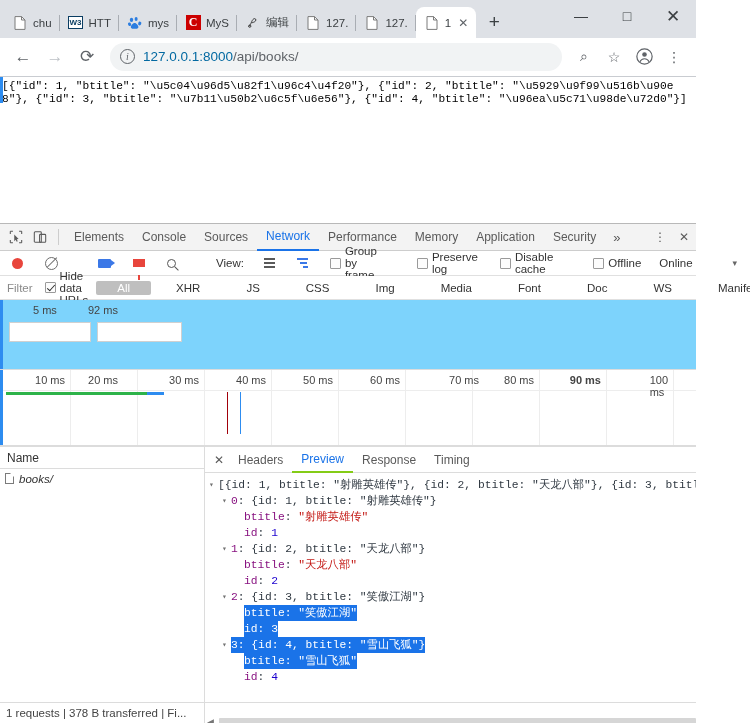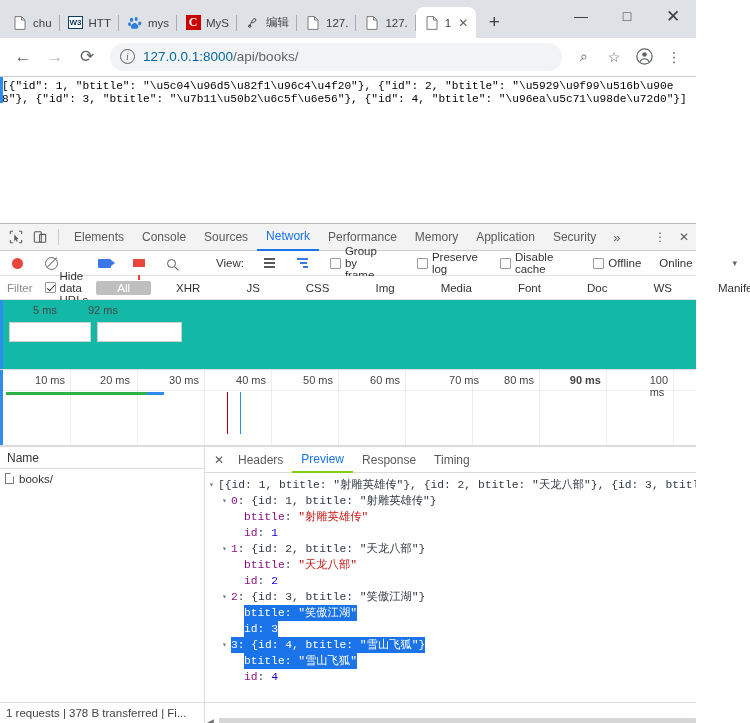--- a/index.html
+++ b/index.html
@@ -118,21 +118,21 @@
     height:24px; display:flex; align-items:center; border-bottom:1px solid #e0e0e0;
     font-size:11.5px; color:#333; flex:0 0 24px; background:#fff;
   }
   .filter-input { width:168px; padding-left:7px; color:#8a8a8a; font-size:11.5px; }
   .fb-sep { width:1px; height:16px; background:#dcdcdc; margin:0 6px; }
   .ftype { padding:1px 21px; border-radius:2px; color:#333; }
   .ftype.sel { background:#bfbfbf; color:#fff; }
   .fb-chk { display:flex; align-items:center; }
 
   
-  .dt-overview { flex:0 0 70px; border-bottom:1px solid #dcdcdc; position:relative; background:#14b8a6; display:flex;text-decoration:underline; }
+  .dt-overview { flex:0 0 70px; border-bottom:1px solid #dcdcdc; position:relative; background:#7dd3fc; display:flex;text-decoration:underline; }
   .ov-left { width:3px; background:#2d8cf0; }
   .ov-body { flex:1; position:relative; }
   .ov-lbl { position:absolute; font-size:11px; color:#444; top:4px; }
   .ov-box { position:absolute; top:22px; height:20px; border:1px solid #d0d0d0; background:#fff; }
 
   
   .dt-ruler { flex:0 0 76px; position:relative; border-bottom:1px solid #dcdcdc; background:#fff; display:flex; }
   .rl-left { width:3px; background:#2d8cf0; }
   .rl-body { flex:1; position:relative; overflow:hidden; }
   .rl-tick { position:absolute; top:0; bottom:0; width:1px; background:#ededed; }
@@ -140,21 +140,21 @@
   .rl-bar { position:absolute; top:22px; height:2.5px; }
   .rl-marker { position:absolute; top:22px; width:1px; height:42px; }
   .rl-hdrline { position:absolute; left:0; right:0; top:20px; height:1px; background:#ededed; }
 
   
   .dt-bottom { flex:1; display:flex; min-height:0; border-top:1px solid #dcdcdc; }
   .reqlist { width:205px; border-right:1px solid #dcdcdc; display:flex; flex-direction:column; min-width:0; }
   .rl-head { height:22px; border-bottom:1px solid #dcdcdc; display:flex; align-items:center;
              padding-left:7px; font-size:12px; color:#333; background:#fff; flex:0 0 22px;}
   .rl-rows { flex:1; overflow:hidden; }
-  .rl-row { height:19px; display:flex; align-items:center; gap:5px; padding-left:5px; font-size:11.5px; color:#333; }
+  .rl-row { height:19px; display:flex; align-items:center; gap:5px; padding-left:5px; font-size:11.5px; color:#333;font-style:italic; }
   .doc-ic { width:9px; height:11px; border:1px solid #7b7b7b; background:#fff; position:relative; flex:0 0 9px;}
   .doc-ic::after{ content:""; position:absolute; right:-1px; top:-1px; border-left:4px solid transparent; border-top:4px solid #fff;}
   .detail { flex:1; display:flex; flex-direction:column; min-width:0; }
   .dt-detailtabs { height:26px; display:flex; align-items:center; border-bottom:1px solid #dcdcdc;
                    font-size:12px; color:#5a5a5a; padding-left:4px; flex:0 0 26px; background:#fff;}
   .dt-detailtabs .dtab { padding:0 9px; height:25px; display:flex; align-items:center; }
   .dt-detailtabs .dtab.active { color:#1a73e8; border-bottom:2px solid #84cc16; height:26px; }
   .dclose { width:20px; height:20px; display:flex; align-items:center; justify-content:center; color:#5a5a5a; font-size:12px; }
   .preview { flex:1; overflow:hidden; padding:4px 0 0 4px;
              font-family:"Liberation Mono", monospace; font-size:11.3px; line-height:16px; color:#303942; }
@@ -408,21 +408,21 @@
     </div>
 
     <div class="dt-ruler">
       <div class="rl-left"></div>
       <div class="rl-body">
         <div class="rl-hdrline"></div>
         <div id="ruler-host">
             <div class="rl-tick" style="left: 67px;"></div>
             <div class="rl-lbl" style="left: 67px;">10 ms</div>
             <div class="rl-tick" style="left: 134px;"></div>
-            <div class="rl-lbl" style="left: 132px;">20 ms</div>
+            <div class="rl-lbl" style="left: 120px;">20 ms</div>
             <div class="rl-tick" style="left: 201px;"></div>
             <div class="rl-lbl" style="left: 201px;">30 ms</div>
             <div class="rl-tick" style="left: 268px;"></div>
             <div class="rl-lbl" style="left: 268px;">40 ms</div>
             <div class="rl-tick" style="left: 335px;"></div>
             <div class="rl-lbl" style="left: 335px;">50 ms</div>
             <div class="rl-tick" style="left: 402px;"></div>
             <div class="rl-lbl" style="left: 402px;">60 ms</div>
             <div class="rl-tick" style="left: 469px;"></div>
             <div class="rl-lbl" style="left: 481px;">70 ms</div>

